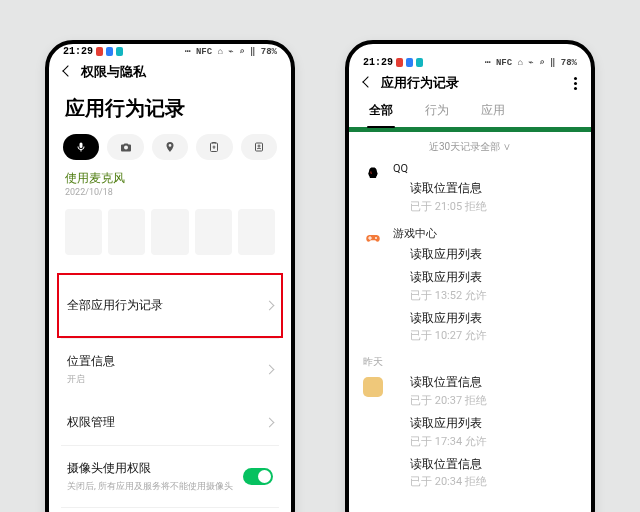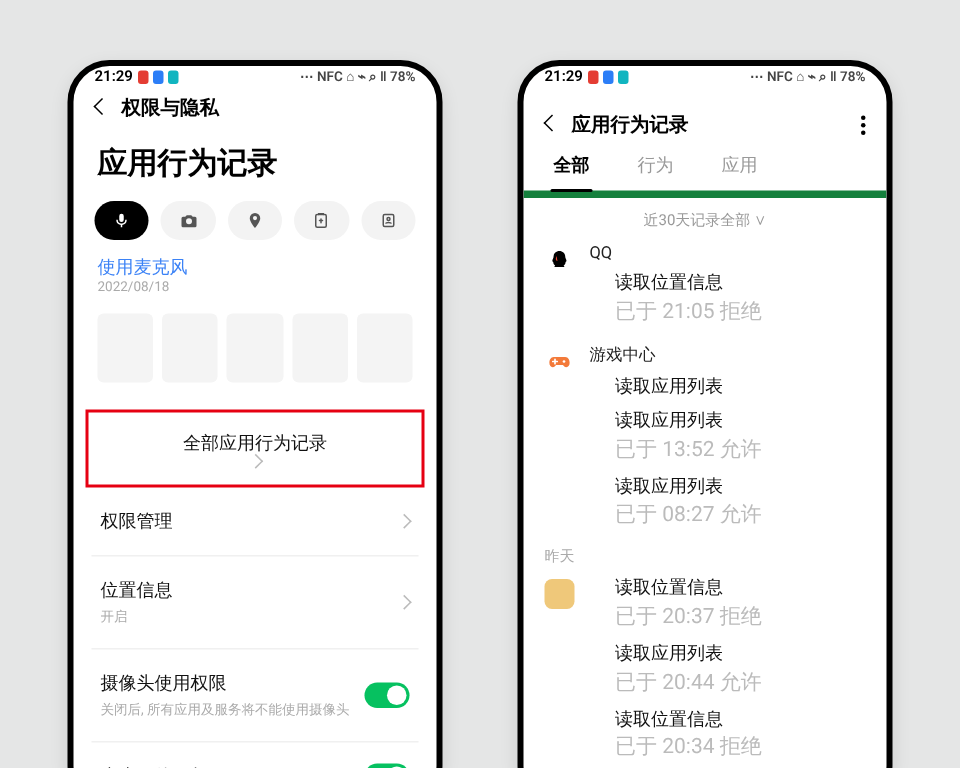--- a/index.html
+++ b/index.html
@@ -1,66 +1,66 @@
 <!DOCTYPE html>
 <html><head>
 <meta charset="utf-8">
 <style>
   html,body{margin:0;padding:0;width:640px;height:512px;background:#e5e6e6;font-family:-apple-system,BlinkMacSystemFont,"Segoe UI",Roboto,"PingFang SC","Microsoft YaHei",sans-serif;-webkit-font-smoothing:antialiased;}
   .stage{width:640px;height:512px;display:flex;justify-content:center;gap:50px;padding-top:40px;box-sizing:border-box;}
   .phone{width:250px;height:498px;background:#fff;border-radius:28px;border:4px solid #000;box-sizing:border-box;overflow:hidden;position:relative;box-shadow:0 4px 12px rgba(0,0,0,.1);display:flex;flex-direction:column;}
-  .statusbar{height:22px;display:flex;justify-content:space-between;align-items:flex-start;padding:2px 14px 0;font-size:10px;font-weight:600;color:#000;}
+  .statusbar{height:22px;display:flex;justify-content:space-between;align-items:flex-end;padding:2px 14px 0;font-size:10px;font-weight:600;color:#000;font-family:Liberation Mono, monospace;}
   .sb-icons{display:flex;gap:3px;align-items:center;}
   .pill{width:7px;height:9px;border-radius:2px;}
   .p-red{background:#e43d33;}
   .p-blue{background:#2c7ef7;}
   .p-teal{background:#12b5c0;}
   .sb-right{display:flex;gap:2px;align-items:center;font-size:9px;color:#444;}
   .hdr{display:flex;align-items:center;padding:6px 10px 4px;gap:4px;}
   .back{width:18px;height:18px;position:relative;}
   .back::before{content:"";position:absolute;left:5px;top:4px;width:7px;height:7px;border-left:1.5px solid #000;border-bottom:1.5px solid #000;transform:rotate(45deg);}
   .hdr .title{font-size:13px;font-weight:600;}
   .dots{position:absolute;right:14px;display:flex;flex-direction:column;gap:2px;}
   .dots span{width:3px;height:3px;border-radius:50%;background:#000;}
   .big-title{font-size:20px;font-weight:600;padding:10px 16px 12px;}
   .chiprow{display:flex;gap:8px;padding:0 14px 10px;}
   .chip{flex:1;height:26px;background:#f3f3f3;border-radius:13px;display:flex;align-items:center;justify-content:center;}
   .chip.active{background:#000;color:#fff;}
   .chip svg{width:12px;height:12px;}
-  .subhead{padding:0 16px;font-size:12px;color:#3b82f6;}
+  .subhead{padding:0 16px;font-size:12px;color:#4d7c0f;}
   .subdate{padding:0 16px 6px;font-size:9px;color:#aaa;}
   .thumbs{display:flex;gap:6px;padding:6px 16px 18px;}
   .thumb{flex:1;height:46px;background:#f4f4f4;border-radius:4px;}
   .rowlink{margin:0 12px;padding:14px 6px;border-top:1px solid #f0f0f0;display:flex;align-items:center;justify-content:space-between;}
   .rowlink.noborder{border-top:none;}
   .rowlink .rl-text{font-size:12px;color:#111;}
   .rowlink .rl-sub{font-size:9px;color:#aaa;margin-top:3px;}
   .chev{width:6px;height:6px;border-right:1.2px solid #bbb;border-top:1.2px solid #bbb;transform:rotate(45deg);}
-  .highlight{border:2px solid #e60012;margin:0 8px;padding:12px 8px;flex-direction:column;}
+  .highlight{border:2px solid #e60012;margin:0 8px;padding:22px 8px;}
   .section-gap{height:20px;}
   .toggle{width:30px;height:17px;border-radius:10px;background:#06c160;position:relative;}
   .toggle::after{content:"";position:absolute;right:2px;top:2px;width:13px;height:13px;border-radius:50%;background:#fff;}
   .tabs{display:flex;padding:0 18px;gap:28px;border-bottom:5px solid #15803d;}
   .tab{font-size:12px;color:#999;padding:6px 2px 8px;position:relative;}
   .tab.active{color:#000;font-weight:600;}
   .tab.active::after{content:"";position:absolute;left:0;right:0;bottom:-1px;height:2px;background:#000;border-radius:2px;}
   .filterbar{display:flex;justify-content:center;align-items:center;padding:8px 16px;font-size:10px;color:#999;}
   .list{padding:0 14px;overflow:hidden;}
   .li{display:flex;gap:10px;margin-bottom:4px;}
   .li-ic{width:20px;height:20px;border-radius:6px;flex:none;margin-top:2px;display:flex;align-items:center;justify-content:center;}
   .ic-qq{background:#fff;}
   .ic-qq svg{width:16px;height:16px;}
   .ic-game{background:#fff;}
   .ic-game svg{width:18px;height:18px;}
   .ic-script{background:#efc87a;border-radius:5px;}
   .li-body{flex:1;}
   .li-app{font-size:11px;color:#222;margin-bottom:6px;}
   .evt{margin-bottom:8px;margin-left:17px;}
   .evt .e-title{font-size:12px;color:#111;line-height:1.3;}
-  .evt .e-sub{font-size:14px;color:#bbb;margin-top:2px;}
+  .evt .e-sub{font-size:11px;color:#bbb;margin-top:2px;}
   .daylabel{font-size:10px;color:#aaa;margin:2px 0 6px;font-family:Liberation Mono, monospace;}
 </style>
 </head>
 <body>
 
 <div class="stage">
 
   <div class="phone">
     <div class="statusbar">
       <div class="sb-icons">
@@ -104,45 +104,45 @@
       <div class="chip">
         <svg viewBox="0 0 24 24" fill="none" stroke="#555" stroke-width="2">
             <rect x="5" y="4" width="14" height="16" rx="2"></rect>
             <circle cx="12" cy="10" r="2"></circle>
             <path d="M8 16c1-2 7-2 8 0"></path>
           </svg>
       </div>
     </div>
 
     <div class="subhead">使用麦克风</div>
-    <div class="subdate">2022/08/18</div>
+    <div class="subdate">2022/10/18</div>
     <div class="thumbs">
       <div class="thumb"></div>
       <div class="thumb"></div>
       <div class="thumb"></div>
       <div class="thumb"></div>
       <div class="thumb"></div>
     </div>
 
     <div class="rowlink highlight">
       <span class="rl-text">全部应用行为记录</span>
       <span class="chev"></span>
     </div>
 
     <div class="section-gap"></div>
 
-    <div class="rowlink noborder">
-      <span class="rl-text">权限管理</span>
-      <span class="chev"></span>
-    </div>
     <div class="rowlink">
       <div>
         <div class="rl-text">位置信息</div>
         <div class="rl-sub">开启</div>
       </div>
+      <span class="chev"></span>
+    </div>
+    <div class="rowlink noborder">
+      <span class="rl-text">权限管理</span>
       <span class="chev"></span>
     </div>
     <div class="rowlink">
       <div style="max-width:170px">
         <div class="rl-text">摄像头使用权限</div>
         <div class="rl-sub">关闭后, 所有应用及服务将不能使用摄像头</div>
       </div>
       <div class="toggle"></div>
     </div>
     <div class="rowlink">
@@ -210,36 +210,36 @@
           <div class="li-app">游戏中心</div>
           <div class="evt">
             <div class="e-title">读取应用列表</div>
           </div>
           <div class="evt">
             <div class="e-title">读取应用列表</div>
             <div class="e-sub">已于 13:52 允许</div>
           </div>
           <div class="evt">
             <div class="e-title">读取应用列表</div>
-            <div class="e-sub">已于 08:27 允许</div>
+            <div class="e-sub">已于 10:27 允许</div>
           </div>
         </div>
       </div>
       <div class="daylabel">昨天</div>
 
       <div class="li">
         <div class="li-ic ic-script"></div>
         <div class="li-body">
           <div class="evt">
             <div class="e-title">读取位置信息</div>
             <div class="e-sub">已于 20:37 拒绝</div>
           </div>
           <div class="evt">
             <div class="e-title">读取应用列表</div>
-            <div class="e-sub">已于 20:44 允许</div>
+            <div class="e-sub">已于 17:34 允许</div>
           </div>
           <div class="evt">
             <div class="e-title">读取位置信息</div>
             <div class="e-sub">已于 20:34 拒绝</div>
           </div>
         </div>
       </div>
     </div>
   </div>
 

